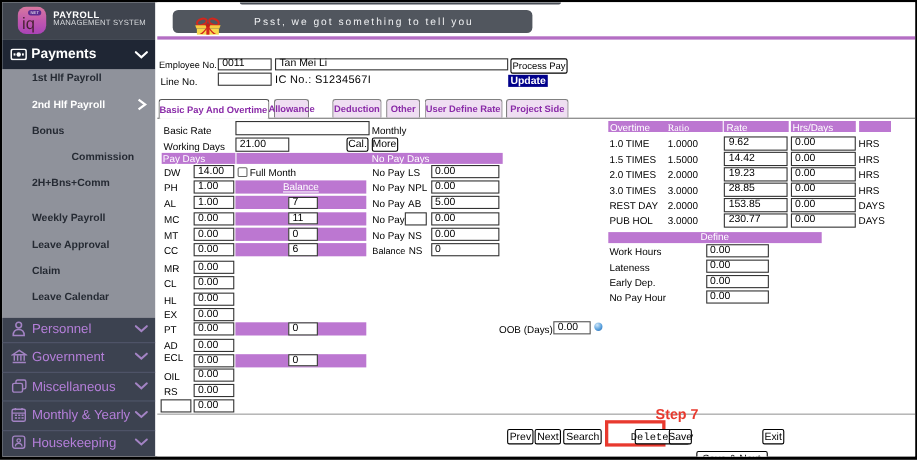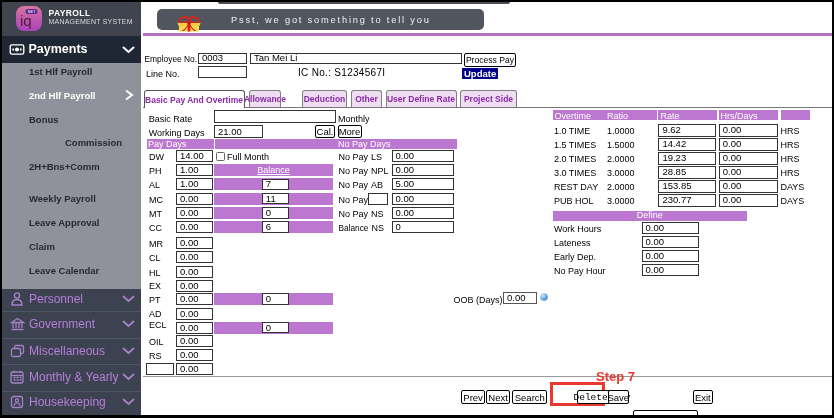--- a/index.html
+++ b/index.html
@@ -148,26 +148,26 @@
       <path d="M14 9.5 C12.5 12 10 14.5 7.5 16 L10 16 C12 14 13.8 12 15 10.2 Z" fill="#D3271D"></path>
       <path d="M16 9.5 C17.5 12 20 14.5 22.5 16 L20 16 C18 14 16.2 12 15 10.2 Z" fill="#D3271D"></path>
       <rect x="13.6" y="7" width="2.8" height="9.5" fill="#D3271D"></rect>
       <circle cx="15" cy="8" r="1.9" fill="#C21F16"></circle>
     </svg>
 
     <div class="abs" style="left:0;top:31px;width:689px;height:3px;background:#B46EC4;"></div>
 
 
     <div class="lab" style="left:1.5px;top:52px;font-size:8.4px;">Employee No.</div>
-    <div class="in" style="left:55px;top:50.5px;width:49px;height:11px;">0003</div>
+    <div class="in" style="left:55px;top:50.5px;width:49px;height:11px;">0011</div>
     <div class="in" style="left:107px;top:50.5px;width:212px;height:11px;">Tan Mei Li</div>
     <div class="btn" style="left:321px;top:50.5px;width:52px;height:14px;border-radius:2px;font-size:8.6px;">Process Pay</div>
     <div class="lab" style="left:3px;top:66.5px;">Line No.</div>
     <div class="in" style="left:55px;top:63.5px;width:49px;height:12px;"></div>
-    <div class="lab" style="left:107px;top:65.5px;font-size:10px;letter-spacing:.3px;margin-left:48px;">IC No.: S1234567I</div>
+    <div class="lab" style="left:107px;top:65.5px;font-size:10px;letter-spacing:.3px;">IC No.: S1234567I</div>
     <div class="abs" style="left:319px;top:66px;background:#00008B;color:#fff;font-weight:bold;font-size:9.5px;padding:0 2px;height:11px;line-height:11px;">Update</div>
 
     <div class="tab" style="left:0.5px;width:101px;background:#fff;border-color:#555;z-index:2;height:18px;">Basic Pay And Overtime</div>
     <div class="tab" style="left:106px;width:32px;">Allowance</div>
     <div class="tab" style="left:159px;width:45px;">Deduction</div>
     <div class="tab" style="left:208px;width:31px;">Other</div>
     <div class="tab" style="left:242.5px;width:71px;">User Define Rate</div>
     <div class="tab" style="left:317px;width:57px;">Project Side</div>
     <div class="abs" style="left:0;top:105px;width:689px;height:1px;background:#777;"></div>
     <div class="abs" style="left:1.5px;top:105px;width:99px;height:1px;background:#fff;"></div>
@@ -247,21 +247,21 @@
       <div class="in" style="left:248.5px;top:190.6px;width:62.5px;height:12px;">0.00</div>
     <div class="lab" style="left:195.5px;top:206.8px;">No Pay</div>
       <div class="lab" style="left:228px;top:206.8px;">NS</div>
       <div class="in" style="left:248.5px;top:204.8px;width:62.5px;height:12px;">0.00</div>
     <div class="lab" style="left:195.5px;top:221px;font-size:8.3px;">Balance</div>
       <div class="lab" style="left:228.5px;top:221px;">NS</div>
       <div class="in" style="left:248.5px;top:219px;width:62.5px;height:12px;">0</div>
 
     <div class="pbar" style="left:409.8px;top:108px;width:104.2px;height:10px;"></div>
       <div class="lab" style="left:411.5px;top:108.5px;color:#fff;">Overtime</div>
-      <div class="lab" style="left:464px;top:108.5px;color:#fff;">Ratio</div>
+      <div class="lab" style="left:464px;top:108.5px;color:#fff;font-family:Liberation Serif, serif;">Ratio</div>
     <div class="pbar" style="left:515.4px;top:108px;width:58.3px;height:10px;"></div>
       <div class="lab" style="left:517.5px;top:108.5px;color:#fff;">Rate</div>
     <div class="pbar" style="left:575.8px;top:108px;width:59.6px;height:10px;"></div>
       <div class="lab" style="left:577.5px;top:108.5px;color:#fff;">Hrs/Days</div>
     <div class="pbar" style="left:637.5px;top:108px;width:29.8px;height:10px;"></div>
     <div class="lab" style="left:411px;top:124px;">1.0 TIME</div>
       <div class="lab" style="left:464px;top:124px;">1.0000</div>
       <div class="in" style="left:515.4px;top:122px;width:57.5px;height:12.5px;">9.62</div>
       <div class="in" style="left:575.8px;top:122px;width:59px;height:12.5px;">0.00</div>
       <div class="lab" style="left:637.5px;top:124px;">HRS</div>

